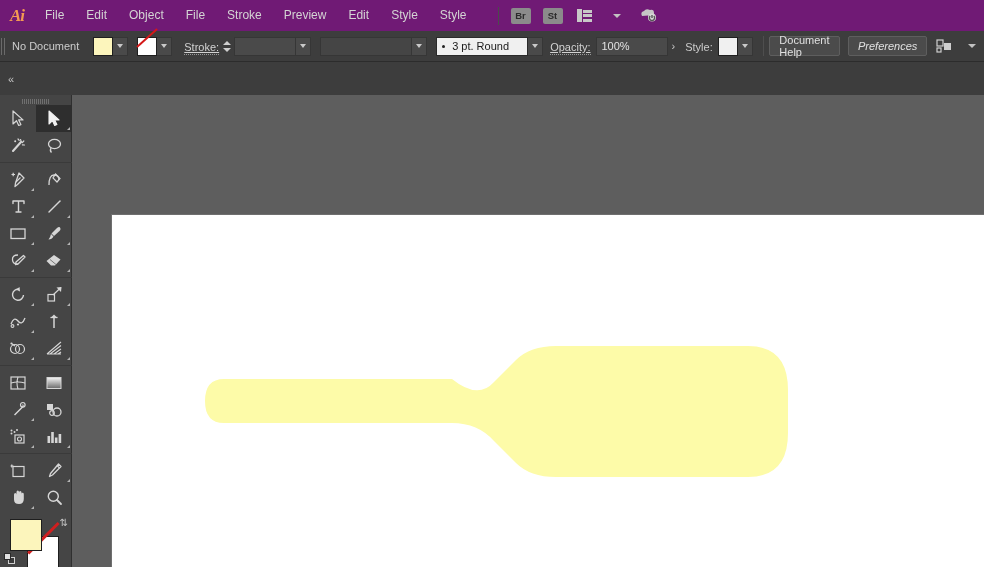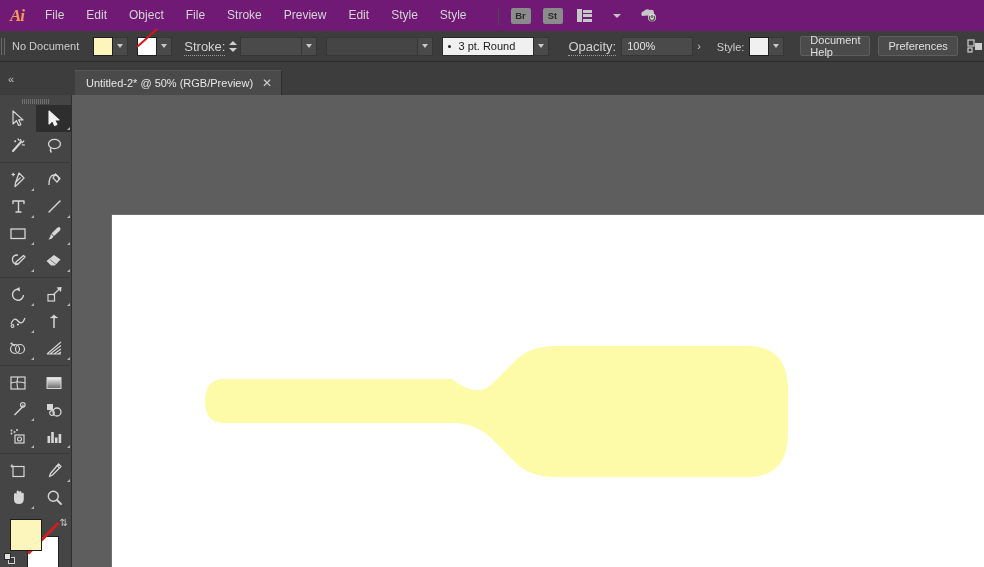--- a/index.html
+++ b/index.html
@@ -76,22 +76,22 @@
   .sw-drop {
     width: 15px; height: 19px; background: #4a4a4a;
     display: flex; align-items: center; justify-content: center;
     border: 1px solid #363636; border-left: none;
   }
   .mini-chev {
     width: 0; height: 0; border-left: 3.5px solid transparent;
     border-right: 3.5px solid transparent; border-top: 4px solid #c9c9c9;
   }
   .link-label {
-    font-size: 13px; color: #d2d2d2;
-    border-bottom: 1px dotted #9a9a9a; padding-bottom: 1px;
+    font-size: 11px; color: #d2d2d2;
+    border-bottom: 1px dotted #9a9a9a; padding-bottom: 1px; text-decoration: underline;
   }
   .stepper {
     width: 11px; height: 19px; display: flex; flex-direction: column;
     align-items: center; justify-content: center; gap: 3px; margin-left: 4px;
   }
   .stepper .up { width:0;height:0;border-left:4px solid transparent;
                  border-right:4px solid transparent;border-bottom:4px solid #cfcfcf; }
   .stepper .dn { width:0;height:0;border-left:4px solid transparent;
                  border-right:4px solid transparent;border-top:4px solid #cfcfcf; }
   .field {
@@ -290,62 +290,58 @@
     <div style="display:flex;align-items:center;margin-left:9px;">
       <div class="field light" style="width:92px;">
         <span class="brush-dot"></span>
         <span>3 pt. Round</span>
       </div>
       <div class="field-drop">
         <span class="mini-chev"></span>
       </div>
     </div>
 
-    <div style="margin-left:19px;">
+    <div style="margin-left:7px;">
       <span class="link-label">Opacity:</span>
     </div>
     <div style="display:flex;align-items:center;margin-left:5px;">
       <div class="field" style="width:72px;">100%</div>
       <div class="opacity-arrow">›</div>
     </div>
 
-    <div style="margin-left:12px;">
+    <div style="margin-left:6px;">
       <span class="cb-label">Style:</span>
     </div>
     <div style="display:flex;align-items:center;margin-left:5px;">
       <div class="sw-box" style="background:#f0f0f0;"></div>
       <div class="sw-drop">
         <span class="mini-chev"></span>
       </div>
     </div>
 
     <div class="cb-sep" style="margin-left:10px;"></div>
 
     <div class="tb-btn">Document Help</div>
-    <div class="tb-btn" style="margin-left:8px;">Preferences</div>
+    <div class="tb-btn" style="margin-left:8px;font-style:italic;">Preferences</div>
 
     <div class="mb-icon" style="margin-left:9px;">
       <svg width="18" height="15" viewBox="0 0 18 15">
         <rect x="1" y="1" width="6" height="6" fill="none" stroke="#cfcfcf" stroke-width="1.2"></rect>
         <rect x="8" y="4" width="7" height="7" fill="#cfcfcf"></rect>
         <rect x="1" y="9" width="4" height="4" fill="none" stroke="#cfcfcf" stroke-width="1.2"></rect>
       </svg>
     </div>
     <div class="mb-icon">
       <span class="chev"></span>
     </div>
   </div>
 
   <div class="tabbar">
     <div class="panel-collapse">«</div>
     <div class="tb-gap"></div>
-    <div class="doc-tab">
-      <span>Untitled-2* @ 50% (RGB/Preview)</span>
-      <span class="tab-close">✕</span>
-    </div>
   </div>
 
   <div class="toolbar">
     <div class="tool-grip">
       <i></i>
         <i></i>
         <i></i>
         <i></i>
         <i></i>
         <i></i>

